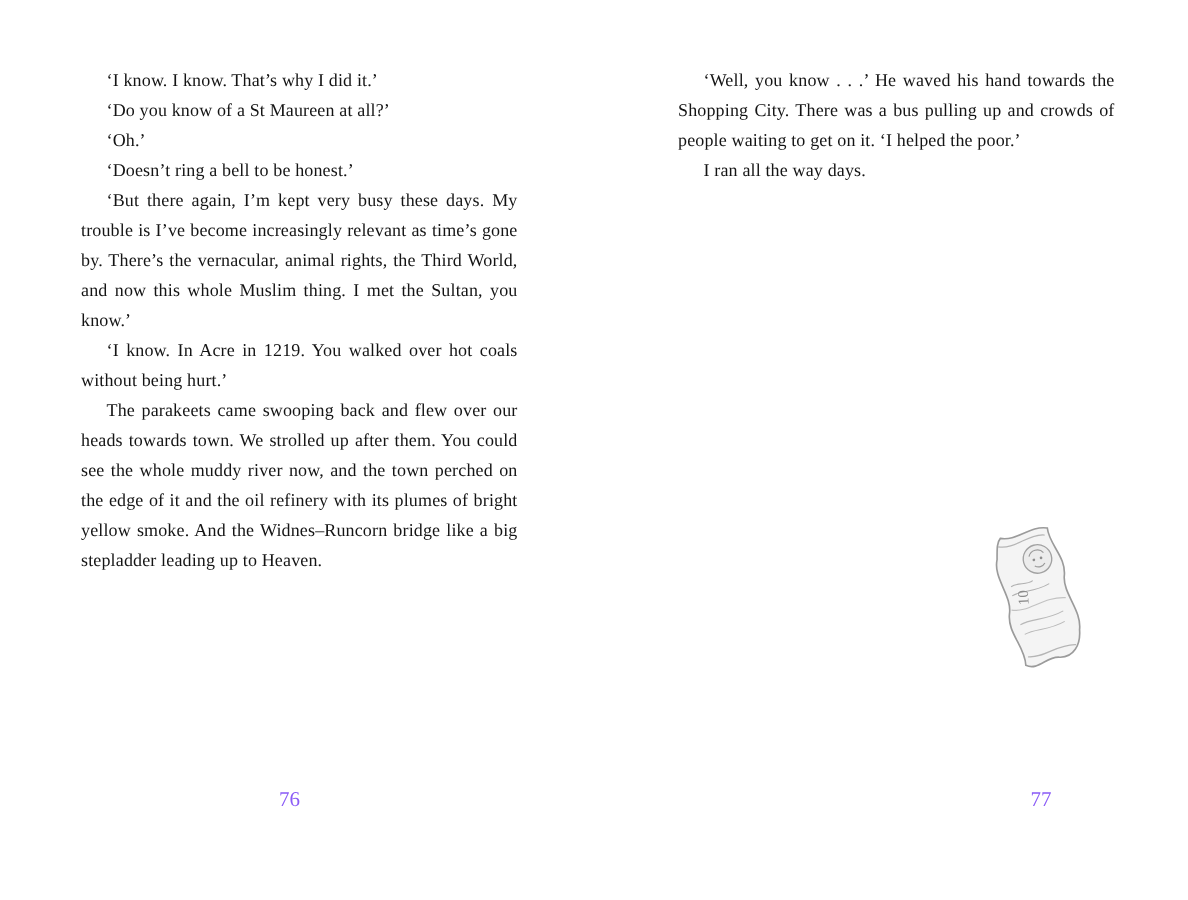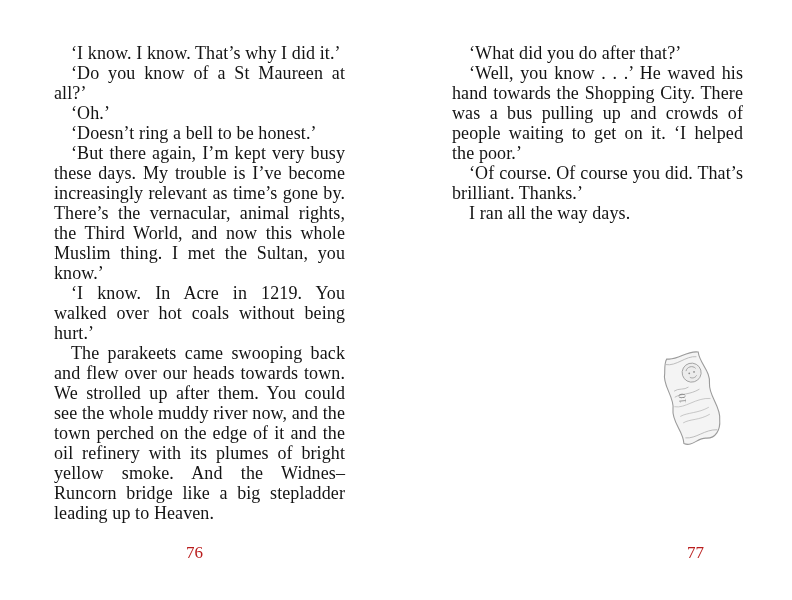--- a/index.html
+++ b/index.html
@@ -13,35 +13,35 @@
     height: 600px;
     background: #ffffff;
     font-family: "Liberation Serif", serif;
     color: #141414;
     overflow: hidden;
   }
   .text-block {
     position: absolute;
     width: 291px;
     text-align: justify;
-    font-size: 18px;
+    font-size: 12px;
     line-height: 20px;
     letter-spacing: 0.1px;
   }
   .text-block--left  { left: 54px;  top: 43px; }
   .text-block--right { left: 452px; top: 43px; }
   .text-block p {
     margin: 0;
     text-indent: 17px;
   }
   .page-number {
     position: absolute;
-    top: 543px;
-    font-size: 17px;
-    color: #b91c1c;
+    top: 526px;
+    font-size: 14px;
+    color: #8b5cf6;
   }
   .page-number--left  { left: 186px; }
   .page-number--right { left: 687px; text-align: center; }
   .banknote {
     position: absolute;
     left: 646px;
     top: 346px;
     width: 96px;
     height: 106px;
   }
@@ -56,23 +56,21 @@
     <p>‘Do you know of a St Maureen at all?’</p>
     <p>‘Oh.’</p>
     <p>‘Doesn’t ring a bell to be honest.’</p>
     <p>‘But there again, I’m kept very busy these days. My trouble is I’ve become increasingly relevant as time’s gone by. There’s the vernacular, animal rights, the Third World, and now this whole Muslim thing. I met the Sultan, you know.’</p>
     <p>‘I know. In Acre in 1219. You walked over hot coals without being hurt.’</p>
     <p>The parakeets came swooping back and flew over our heads towards town. We strolled up after them. You could see the whole muddy river now, and the town perched on the edge of it and the oil refinery with its plumes of bright yellow smoke. And the Widnes–Runcorn bridge like a big stepladder leading up to Heaven.</p>
   </div>
   <div class="page-number page-number--left">76</div>
 
   <div class="text-block text-block--right">
-    <p>‘What did you do after that?’</p>
     <p>‘Well, you know . . .’ He waved his hand towards the Shopping City. There was a bus pulling up and crowds of people waiting to get on it. ‘I helped the poor.’</p>
-    <p>‘Of course. Of course you did. That’s brilliant. Thanks.’</p>
     <p>I ran all the way days.</p>
   </div>
 
   <div class="banknote">
     <svg width="96" height="106" viewBox="0 0 96 106">
       <g transform="rotate(-16 48 53)">
 
         <path d="M33,7 C43,12 54,4 65,9
                  C63,20 72,31 67,43
                  C63,54 72,68 67,80

